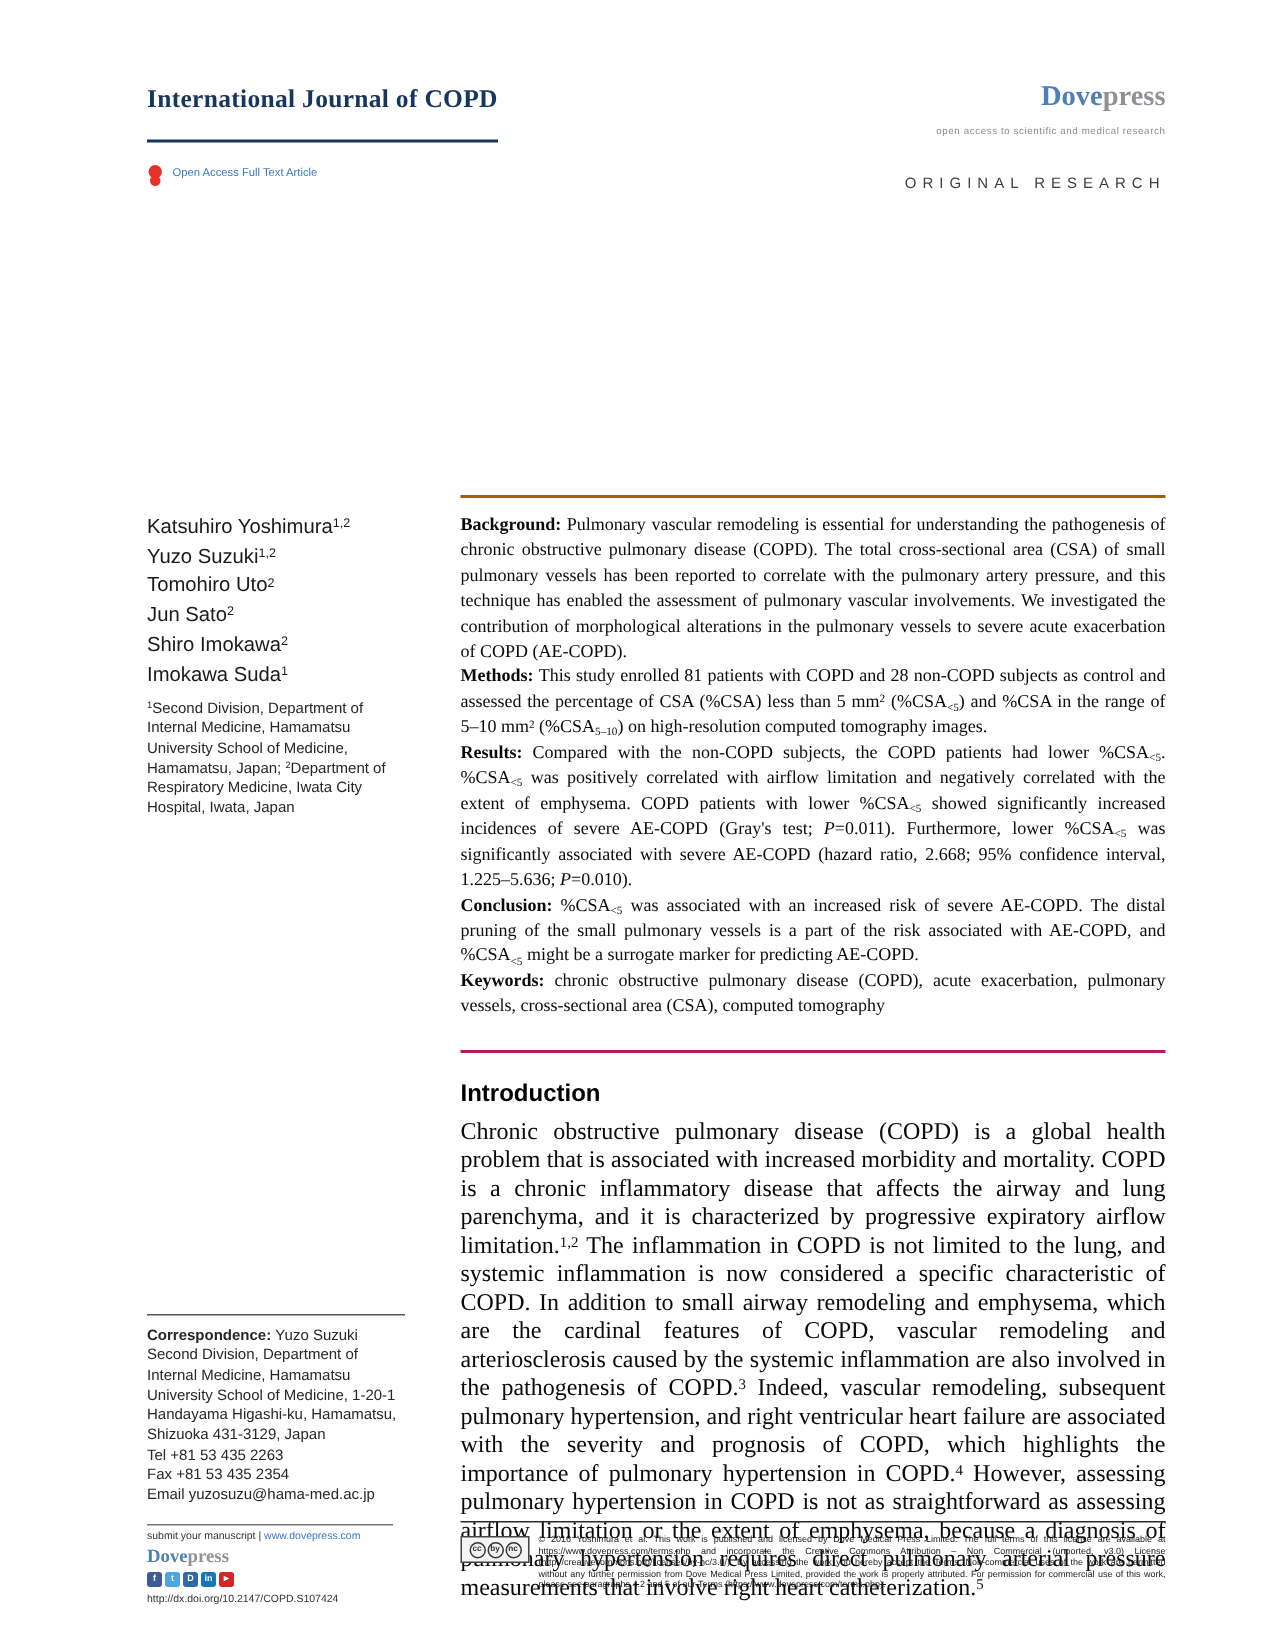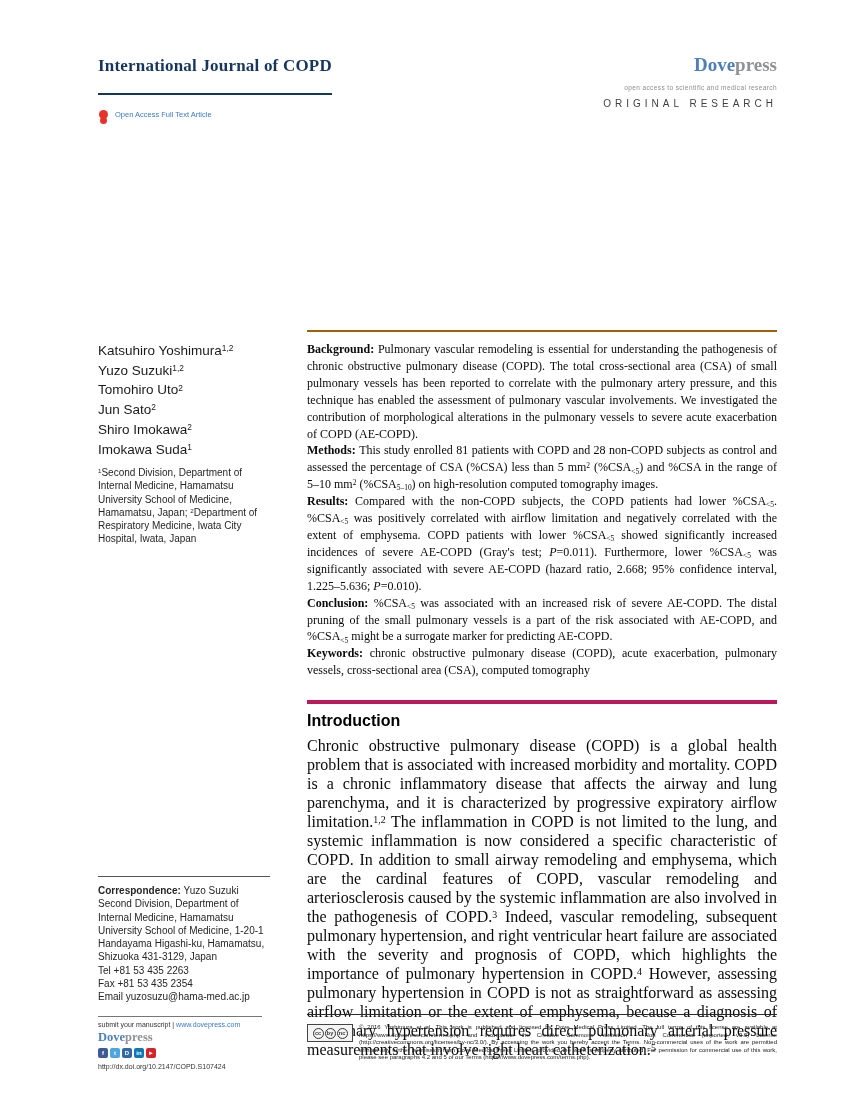--- a/index.html
+++ b/index.html
@@ -23,21 +23,21 @@
   .tagline { position:absolute; top:84px; right:73px; font-family:"Liberation Sans",sans-serif;
              font-size:6.5px; letter-spacing:.4px; color:#8c8c8c; }
   .open-access { position:absolute; left:98px; top:110px; display:flex; align-items:flex-start; gap:5px; }
   .dove-logo { width:12px; height:14px; position:relative; flex:none; }
   .dove-logo::before { content:""; position:absolute; width:9px; height:9px; background:var(--red);
                        border-radius:50%; top:0; left:1px; }
   .dove-logo::after { content:""; position:absolute; width:7px; height:7px; background:var(--red);
                       border-radius:50%; bottom:0; left:2px; }
   .open-access-text { font-family:"Liberation Sans",sans-serif; font-size:7.5px; color:var(--link);
                       text-decoration:none; cursor:pointer; }
-  .article-type { position:absolute; top:98px; right:73px; font-family:"Liberation Sans",sans-serif;
+  .article-type { position:absolute; top:117px; right:73px; font-family:"Liberation Sans",sans-serif;
                   font-size:10px; letter-spacing:4px; color:#3f3f3f; }
 
   
   .title { position:absolute; left:97px; top:132px; width:688px; font-family:"Liberation Sans",sans-serif;
            font-weight:500; font-size:27px; line-height:39px; letter-spacing:-.2px; color:#000; }
 
   
   .authors { position:absolute; left:98px; top:341px; font-family:"Liberation Sans",sans-serif;
              font-size:13.5px; line-height:19.7px; color:#1a1a1a; }
   .affiliations { position:absolute; left:98px; top:466px; width:168px; font-family:"Liberation Sans",sans-serif;
@@ -47,22 +47,22 @@
                     line-height:13.3px; color:#262626; }
   .correspondence p { margin:0; }
   .correspondence a { color:#262626; text-decoration:none; cursor:pointer; }
 
   
   .abstract { position:absolute; left:307px; top:330px; width:470px; border-top:2px solid #a16207;
               padding-top:9px; font-size:12px; line-height:16.9px; text-align:justify; }
   .abstract p { margin:0; }
   .abstract .label { font-weight:bold; }
 
-  .intro-section { position:absolute; left:307px; top:700px; width:470px; border-top:4px solid #be185d;
-                   padding-top:8px; }
+  .intro-section { position:absolute; left:307px; top:700px; width:470px; border-top:2px solid #be185d;
+                   padding-top:19px; }
   .intro-heading { font-family:"Liberation Sans",sans-serif; font-weight:bold; font-size:16px;
                    color:#000; margin-bottom:6px; }
   .intro-text { font-size:16px; line-height:19px; text-align:justify; }
 
   
   .footer-left { position:absolute; left:98px; top:1016px; width:164px; border-top:1px solid #777;
                  padding-top:4px; font-family:"Liberation Sans",sans-serif; }
   .submit-line { font-size:7px; color:#333; }
   .submit-line .url { color:var(--link); cursor:pointer; }
   .footer-brand { font-family:"Liberation Serif",serif; font-weight:bold; font-size:12.5px; margin-top:2px; }

